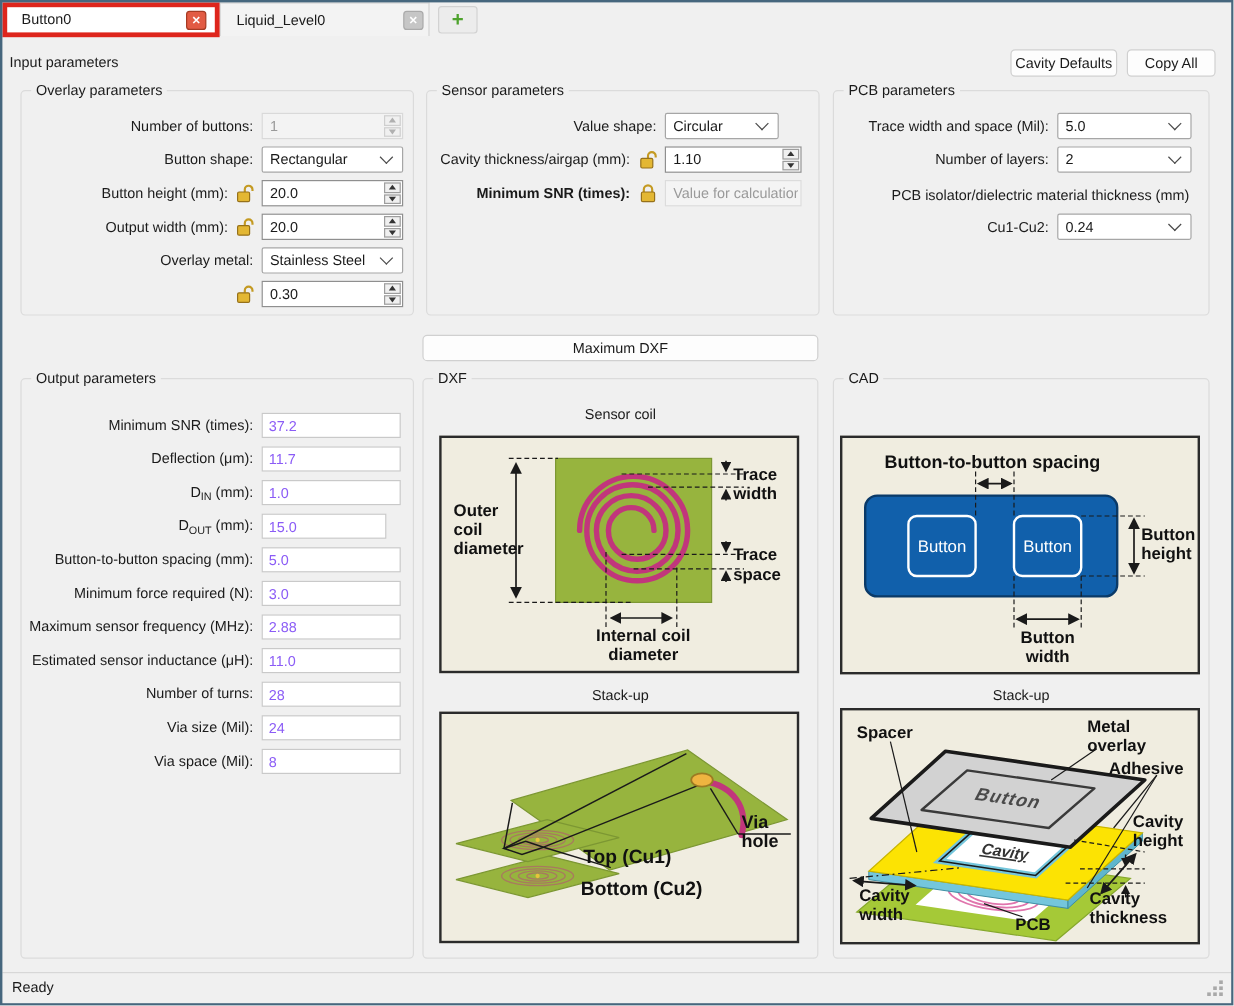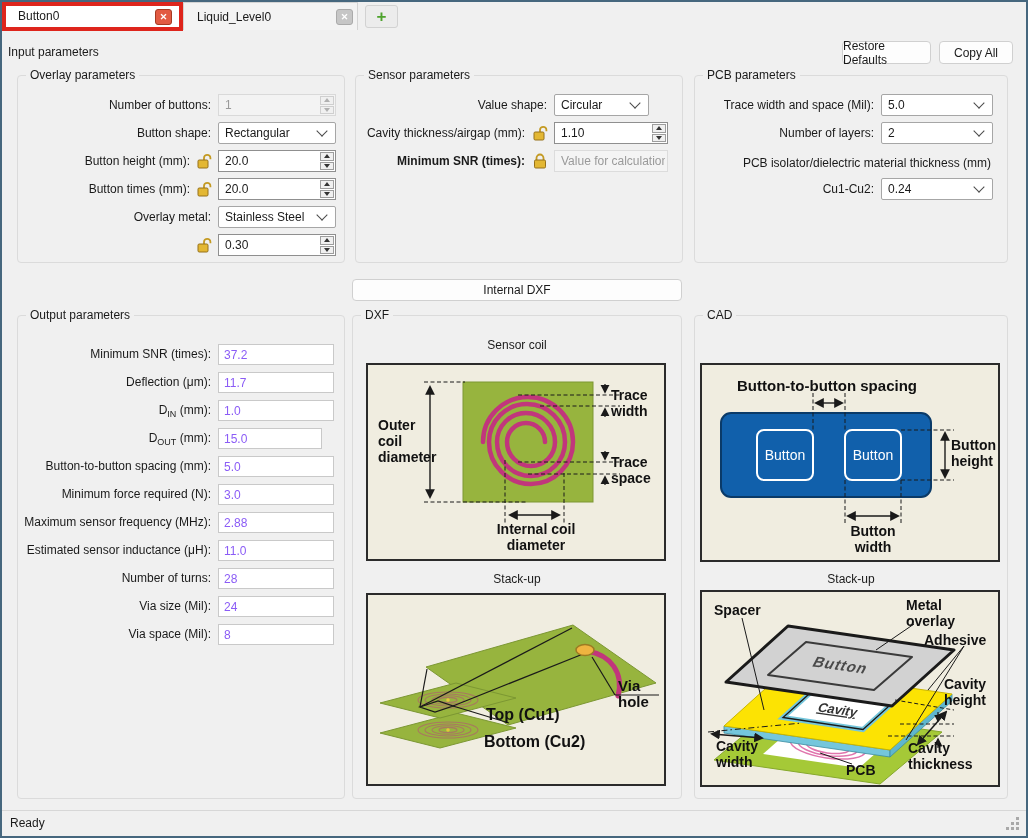--- a/index.html
+++ b/index.html
@@ -68,21 +68,21 @@
 <div class="tab tab-inactive">
   <span>Liquid_Level0</span>
 </div>
 <div class="closebtn close-gray" style="left:336px;top:9px;">✕</div>
 
 <div class="addtab">
   <span>+</span>
 </div>
 
 <div class="abs" style="left:8px;top:45px;">Input parameters</div>
-<div class="pbtn" style="left:842px;top:41px;width:89px;">Restore Defaults</div>
+<div class="pbtn" style="left:842px;top:41px;width:89px;">Cavity Defaults</div>
 <div class="pbtn" style="left:939px;top:41px;width:74px;">Copy All</div>
 
 <div class="gbox" style="left:17px;top:75px;width:328px;height:188px;">
   <span class="legend">Overlay parameters</span>
 
   <span class="flabel" style="top:18px;right:133px;">Number of buttons:</span>
   <div class="field spin disabled" style="left:200px;top:18px;width:118px;">
     <span>1</span>
     <span class="spinbtns">
       <span class="sbtn">
@@ -110,21 +110,21 @@
     <span class="spinbtns">
       <span class="sbtn">
           <i class="tri-up"></i>
         </span>
       <span class="sbtn">
           <i class="tri-dn"></i>
         </span>
     </span>
   </div>
 
-  <span class="flabel" style="top:102px;right:154px;">Button times (mm):</span>
+  <span class="flabel" style="top:102px;right:154px;">Output width (mm):</span>
   <span class="lock" style="left:178px;top:104px;"><svg width="17" height="18" viewBox="0 0 17 18">
         <path d="M8 8 V6 a3.2 3.2 0 0 1 6.4 0 v1.2" fill="none" stroke="#c49a22" stroke-width="1.8"></path>
         <rect x="2" y="8" width="10" height="8" rx="1.2" fill="#e3b733" stroke="#96711a"></rect>
       </svg></span>
   <div class="field spin" style="left:200px;top:102px;width:118px;">
     <span>20.0</span>
     <span class="spinbtns">
       <span class="sbtn">
           <i class="tri-up"></i>
         </span>
@@ -208,21 +208,21 @@
 
   <span class="flabel" style="top:76px;right:16px;">PCB isolator/dielectric material thickness (mm)</span>
 
   <span class="flabel" style="top:102px;right:133px;">Cu1-Cu2:</span>
   <div class="field combo" style="left:186px;top:102px;width:112px;">
     <span>0.24</span>
     <span class="chev"></span>
   </div>
 </div>
 
-<div class="pbtn" style="left:352px;top:279px;width:330px;height:22px;">Internal DXF</div>
+<div class="pbtn" style="left:352px;top:279px;width:330px;height:22px;">Maximum DXF</div>
 
 <div class="gbox" style="left:17px;top:315px;width:328px;height:484px;">
   <span class="legend">Output parameters</span>
 
   <span class="flabel" style="top:28px;right:133px;line-height:21px;">Minimum SNR (times):</span>
   <input class="outfield" style="left: 200px; top: 28px; width: 116px;" readonly="" value="37.2">
 
   <span class="flabel" style="top:56px;right:133px;line-height:21px;">Deflection (μm):</span>
   <input class="outfield" style="left: 200px; top: 56px; width: 116px;" readonly="" value="11.7">
 

